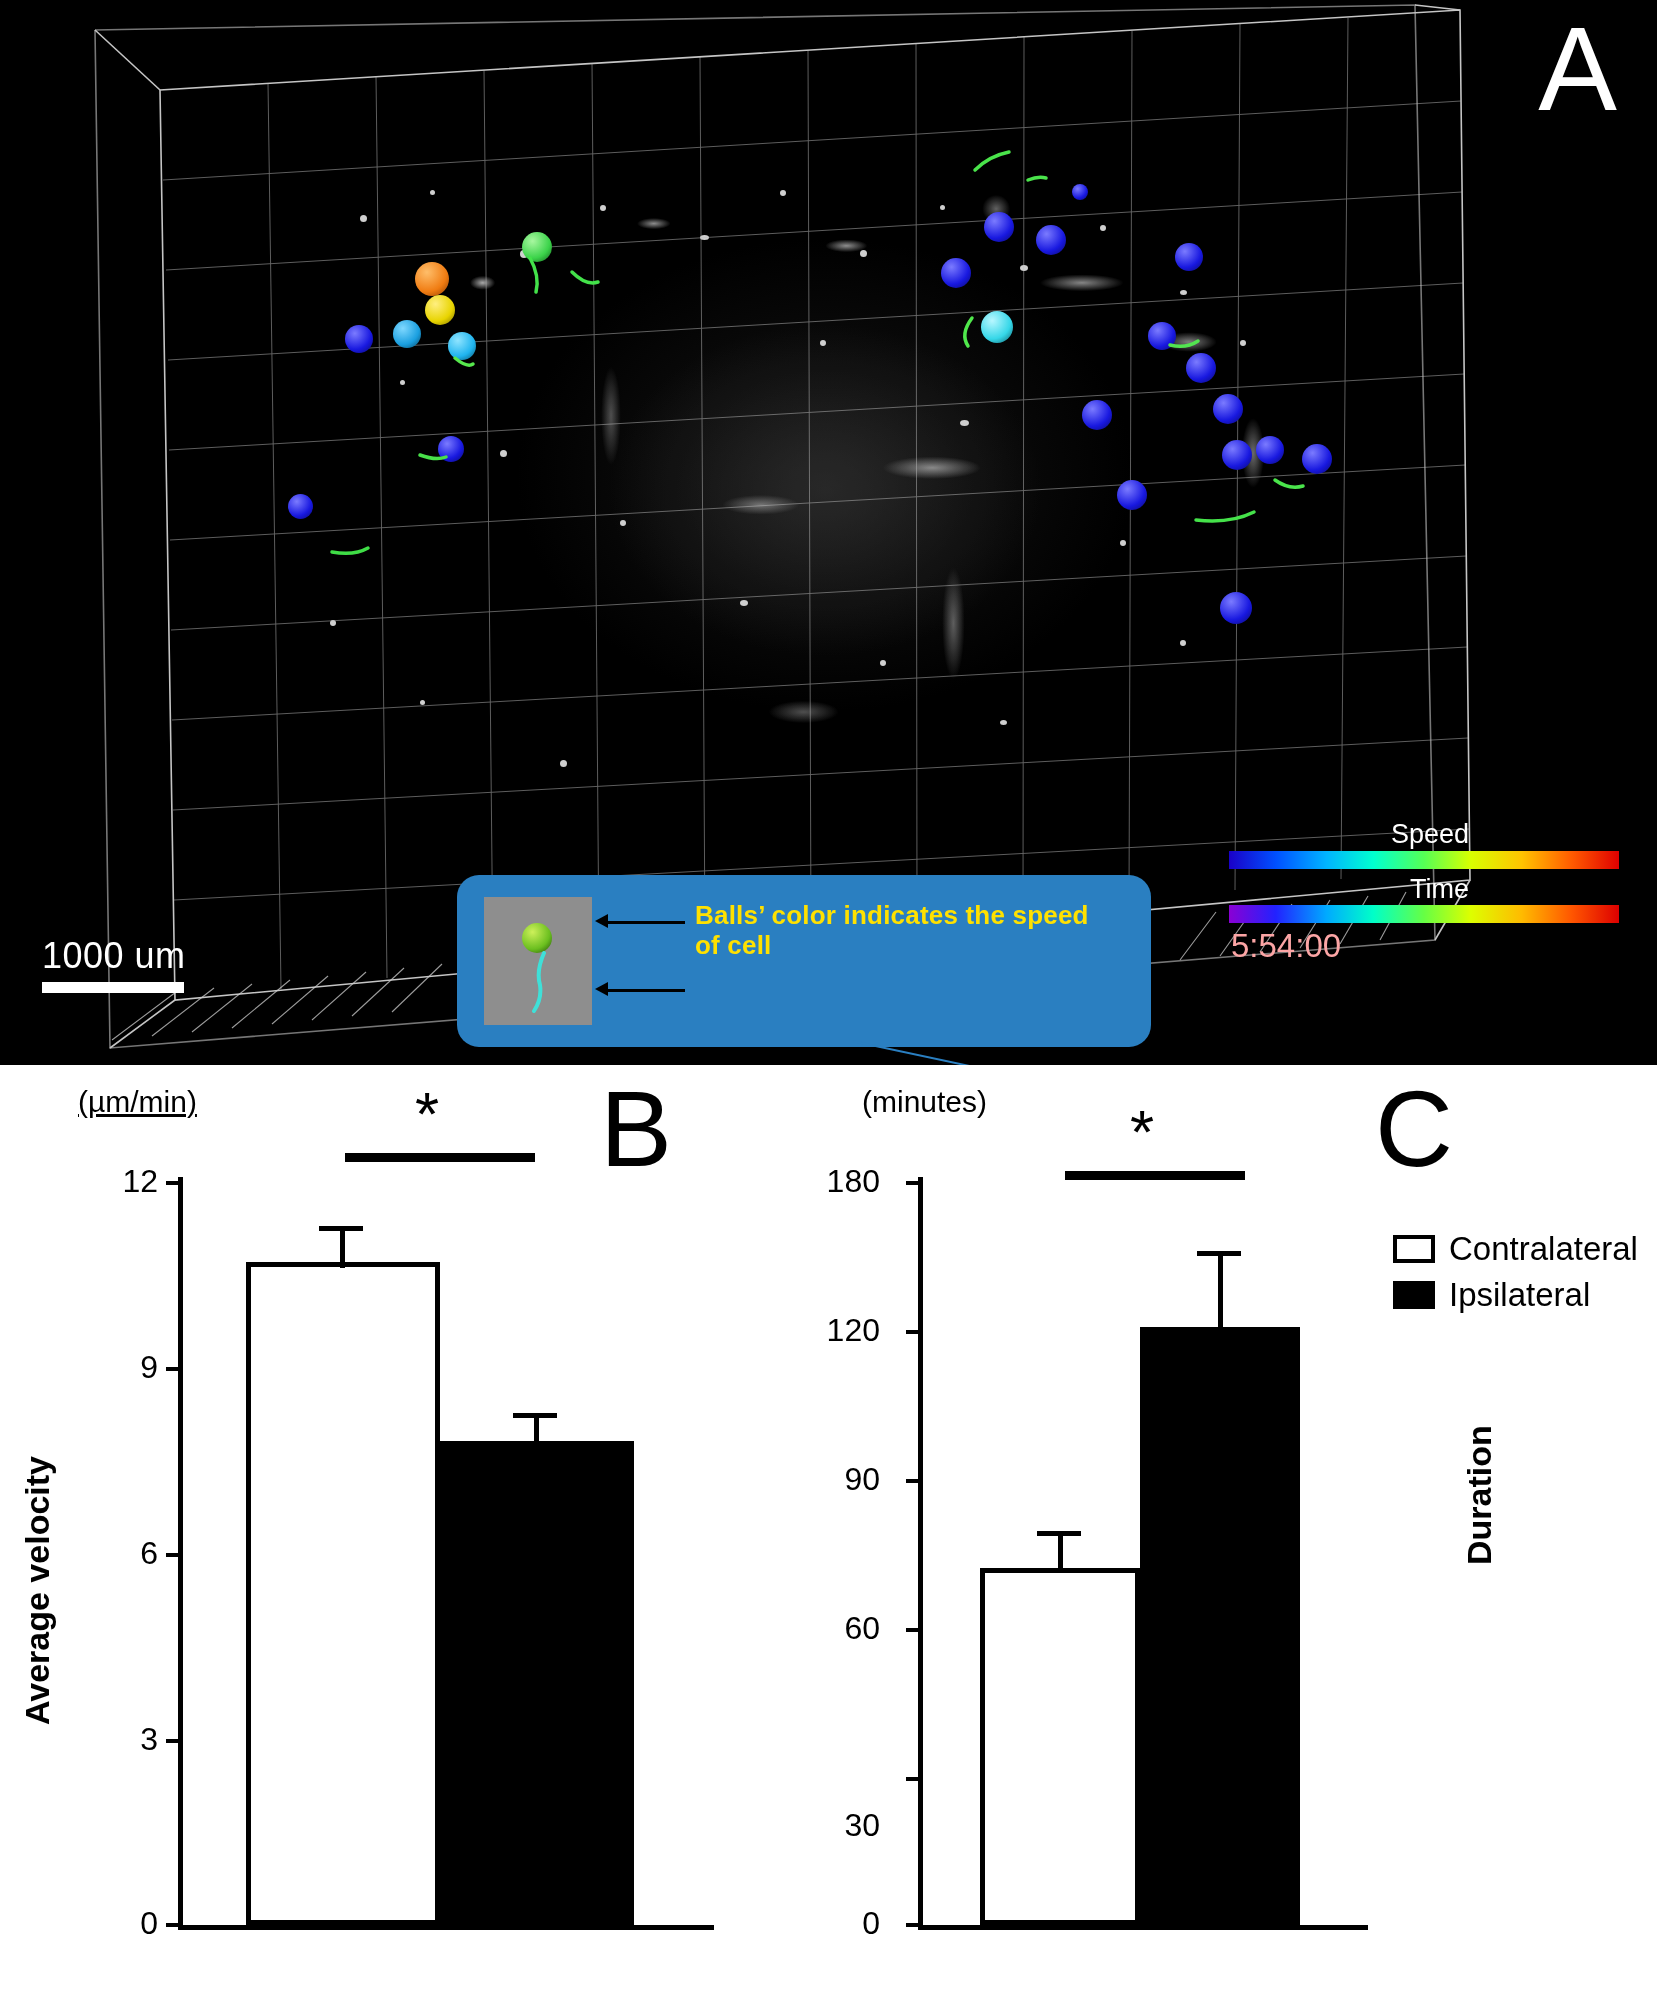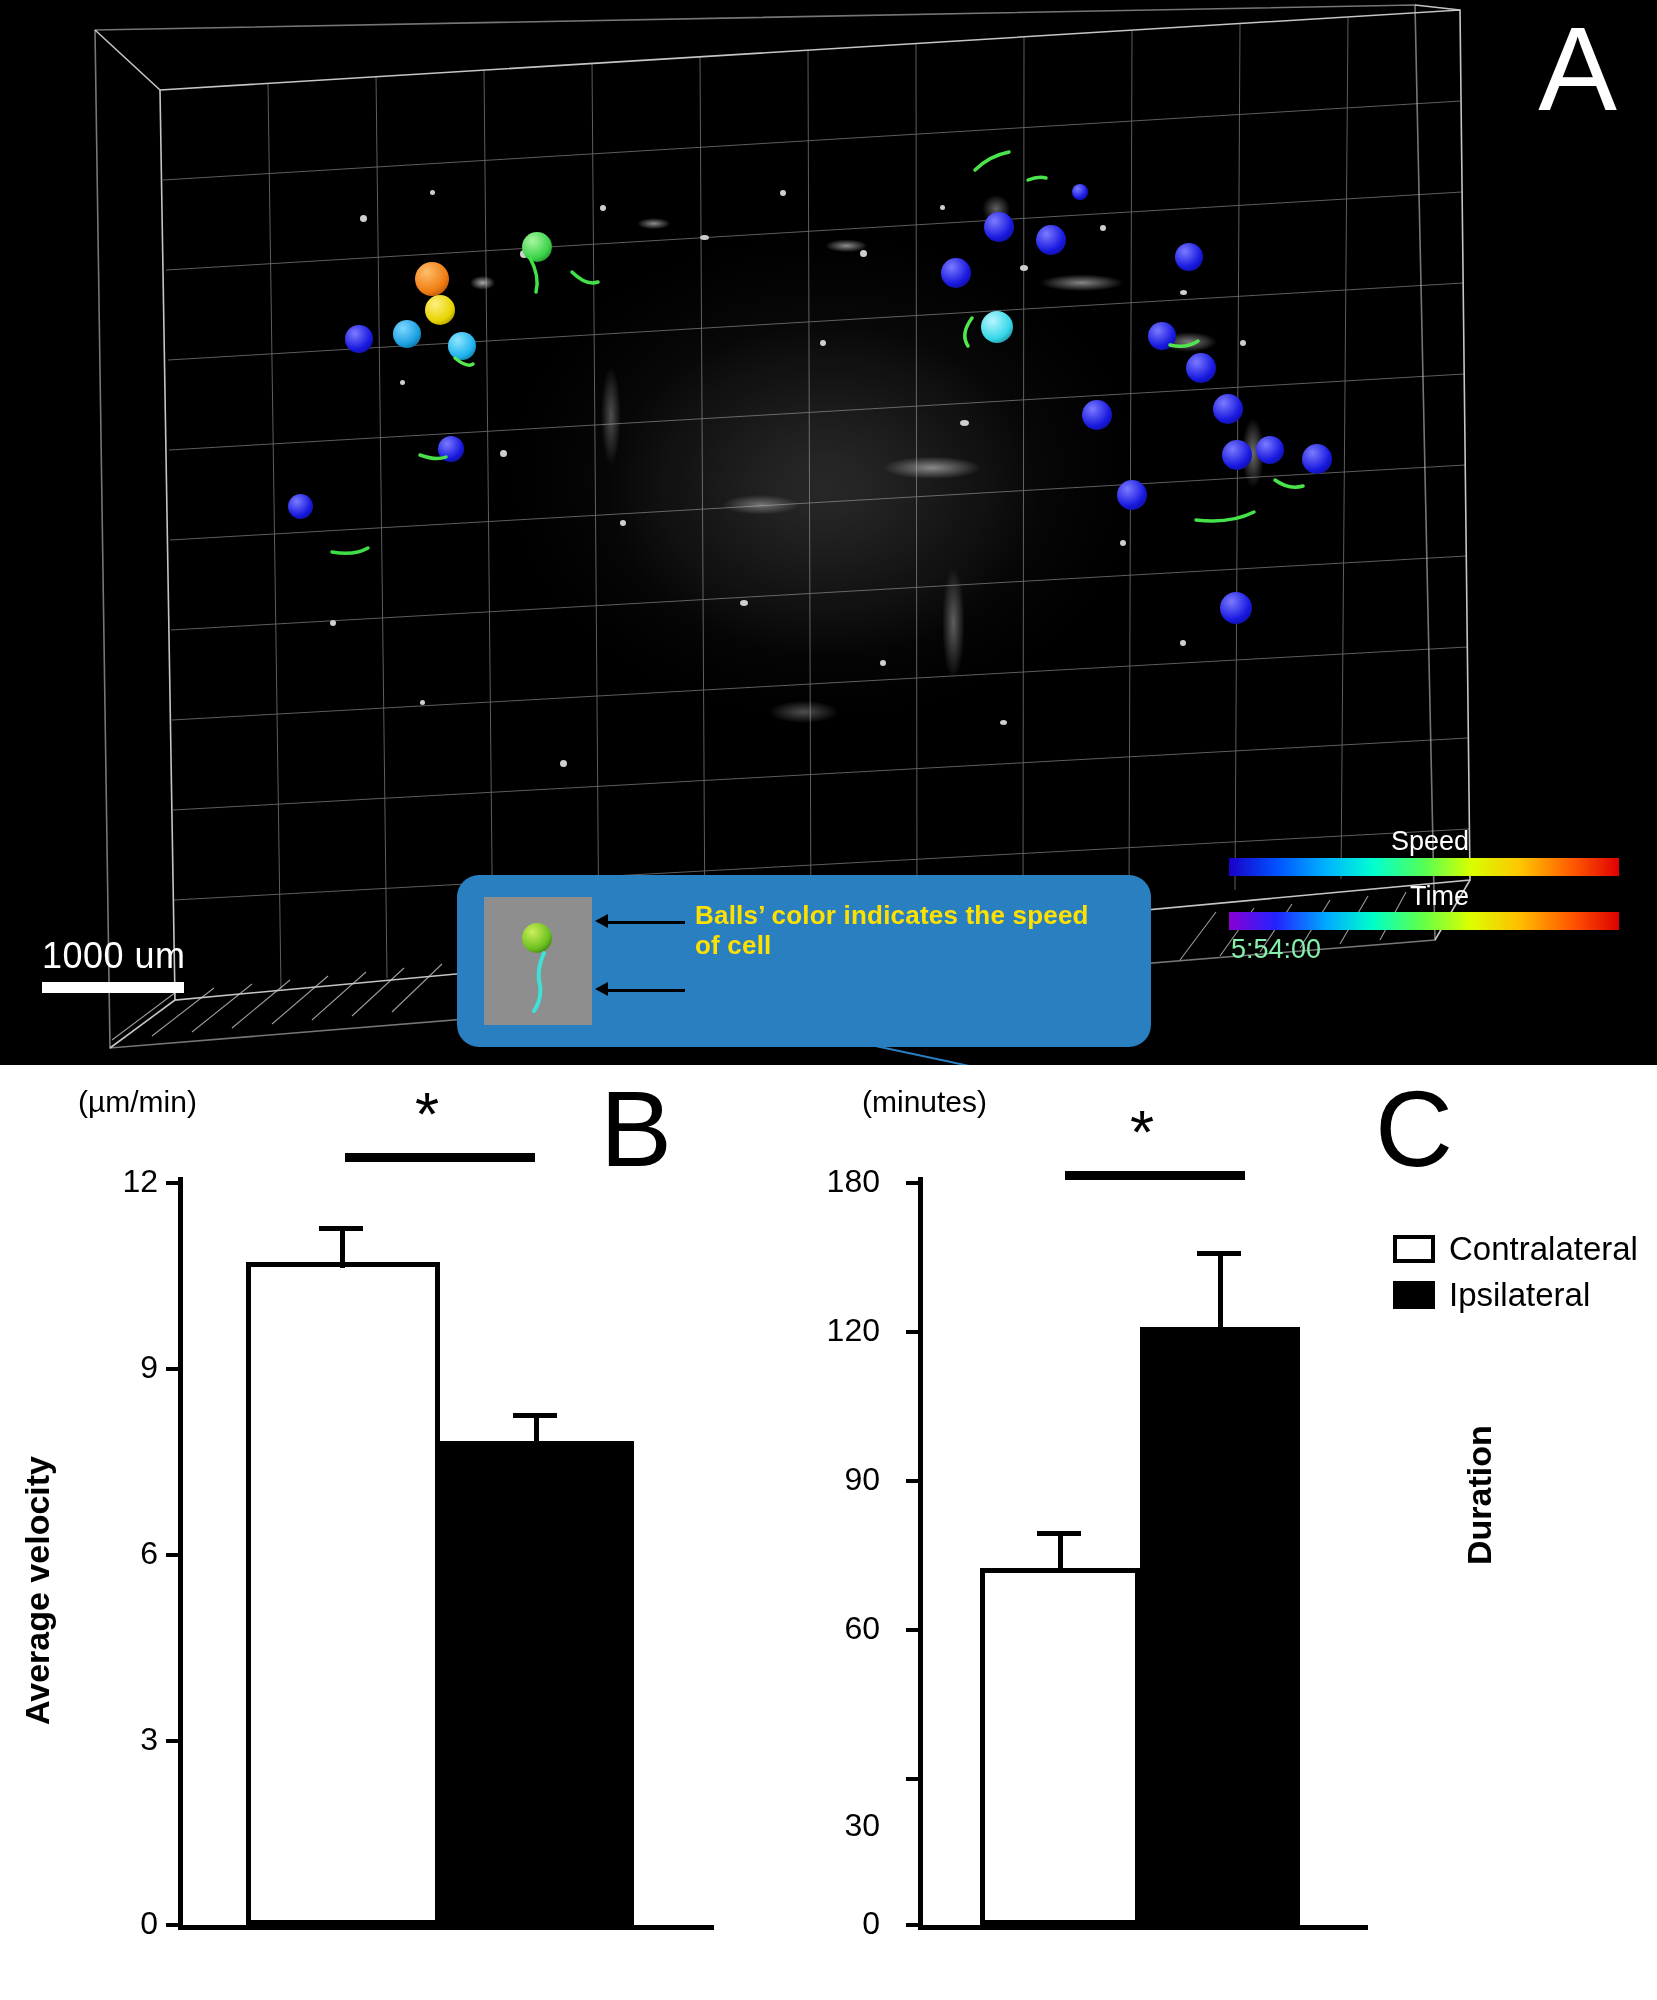--- a/index.html
+++ b/index.html
@@ -201,22 +201,22 @@
     background: linear-gradient(to right,
       #1a00c8 0%, #0050ff 12%, #00b4ff 25%, #00ffd0 37%,
       #55ff55 50%, #d8ff00 62%, #ffc400 75%, #ff5a00 88%, #e00000 100%);
   }
   #cbar-time {
     background: linear-gradient(to right,
       #8a00d4 0%, #2222ff 12%, #00aaff 25%, #00ffc8 37%,
       #66ff44 50%, #ddff00 62%, #ffbb00 75%, #ff5500 88%, #dd0000 100%);
   }
   #time-value {
-    color: #86efac;
-    font-size: 27px;
+    color: #fca5a5;
+    font-size: 33px;
     margin-top: -2px;
     padding-left: 2px;
   }
 
   
   #charts {
     position: absolute;
     left: 0;
     top: 1065px;
     width: 1657px;
@@ -233,21 +233,21 @@
   #panel-c { left: 800px; width: 857px; }
 
   #panel-b-letter { left: 600px; top: 10px; color: #000; font-size: 108px; }
   #panel-c-letter { left: 575px; top: 10px; color: #000; font-size: 108px; }
 
   .unit-label {
     position: absolute;
     font-size: 30px;
     color: #000;
   }
-  #unit-b { left: 78px; top: 20px; }
+  #unit-b { left: 78px; top: 20px; text-decoration: underline; }
   #unit-c { left: 62px; top: 20px; }
 
   .axis-title {
     position: absolute;
     font-size: 34px;
     font-weight: 700;
     color: #000;
     transform: rotate(-90deg);
     transform-origin: left top;
     white-space: nowrap;

